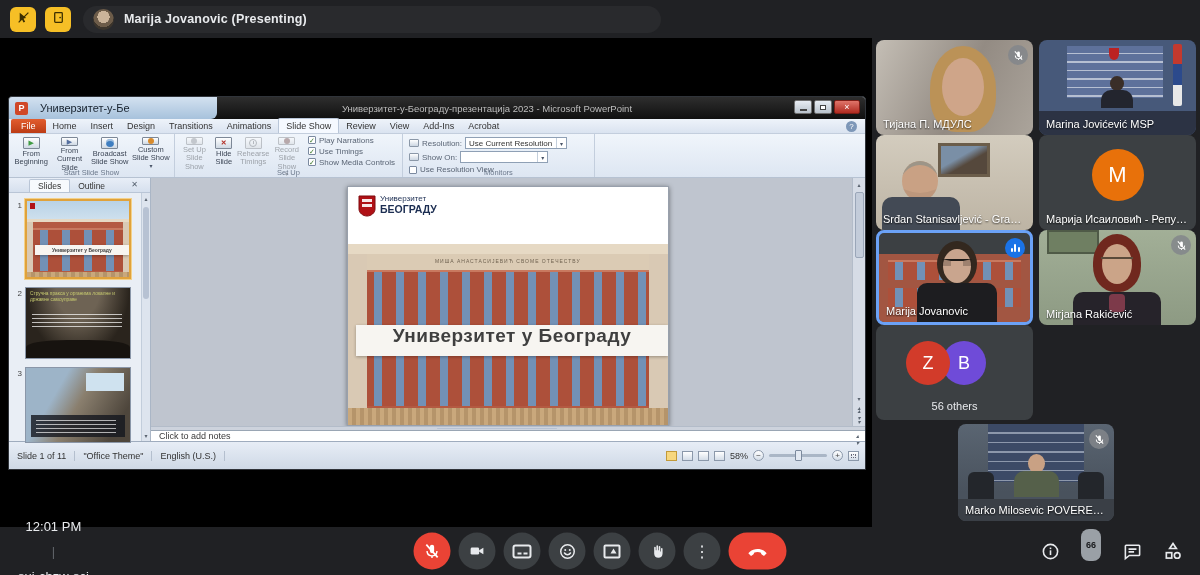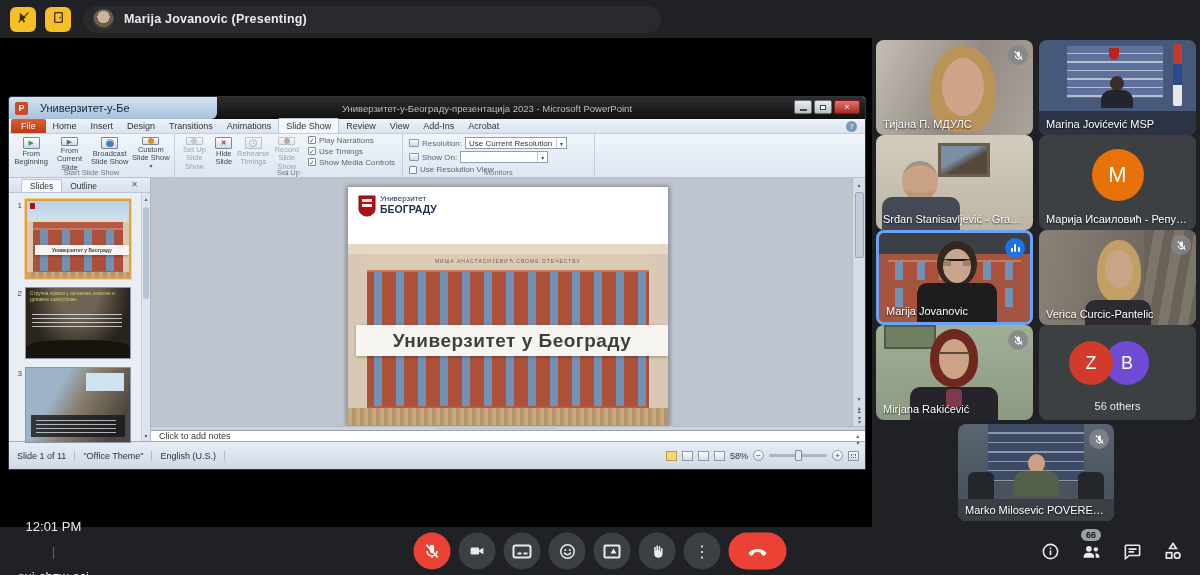--- a/index.html
+++ b/index.html
@@ -77,21 +77,21 @@
   .monrow { display:flex; align-items:center; gap:3px; font-size:8px; color:#5a6575; white-space:nowrap; }
   .monico { width:10px; height:8px; border:1px solid #8b98a8; background:linear-gradient(#fff,#ccd6e2); border-radius:1px; }
   .msel { width:102px; height:12px; background:#fff; border:1px solid #8fa0b5; display:flex; align-items:center;
           justify-content:space-between; font-size:8px; color:#333; padding-left:3px; }
   .msel .ar { width:10px; height:10px; display:flex; align-items:center; justify-content:center;
               font-size:6px; color:#4a5568; border-left:1px solid #c4cfdc; }
 
   .midrow { flex:1; display:flex; min-height:0; }
   .spanel { width:142px; background:#e9eef5; border-right:1px solid #aab6c6; position:relative; }
   .ptabs { height:15px; background:linear-gradient(#e8eef7,#d6e0ee); border-bottom:1px solid #b9c5d6;
-           display:flex; align-items:flex-end; padding-left:12px; position:relative; }
+           display:flex; align-items:flex-end; padding-left:20px; position:relative; }
   .ptab { font-size:8.5px; color:#333; padding:1px 8px; }
   .ptab.active { background:#f7fafd; border:1px solid #b9c5d6; border-bottom:none; border-radius:2px 2px 0 0; }
   .pclose { position:absolute; right:12px; top:2px; font-size:8px; color:#55606e; cursor:pointer; }
   .thumbs { padding:6px 10px 0 2px; }
   .trow { display:flex; margin-bottom:8px; }
   .tnum { width:14px; font-size:8px; color:#444; text-align:right; padding:2px 3px 0 0; }
   .thumb { width:106px; border:1px solid #8a96a8; background:#fff; position:relative; overflow:hidden; }
   .thumb.sel { border:2px solid #e0a23b; box-shadow:0 0 0 1px #f3d18a; }
   .pscroll { position:absolute; right:0; top:15px; bottom:0; width:9px; background:#dde4ee; border-left:1px solid #c2cddb; }
   .pscroll .pth { position:absolute; left:1px; right:1px; top:14px; height:92px; background:#b7c2d3; border-radius:3px; }
@@ -103,21 +103,21 @@
   .b .sideL,.b .sideR { position:absolute; top:24%; bottom:0; width:6%; background:#d9c9b4; z-index:2; }
   .b .sideL{left:0}.b .sideR{right:0}
   .b .cornice { position:absolute; left:0; right:0; top:24%; height:4%; background:#e6d9c4; z-index:3; }
   .b .insc { position:absolute; left:6%; right:6%; top:28%; height:7%; background:#dbcbb4; z-index:3;
              display:flex; align-items:center; justify-content:center; overflow:hidden; }
   .b .insc span { font-size:10px; color:#6f6250; letter-spacing:2px; white-space:nowrap; transform:scale(.5); }
   .b .w1 { position:absolute; left:6%; right:6%; top:35%; height:23%; z-index:2;
            background:repeating-linear-gradient(90deg,#ad503a 0 7px,#7291b6 7px 15px,#ad503a 15px 22px);
            border-top:2px solid #c8795f; }
   .b .band { position:absolute; left:8px; right:0; top:58%; height:13%; background:#f7f5f1; z-index:4;
-             display:flex; align-items:center; justify-content:center; box-shadow:0 1px 3px rgba(0,0,0,.3); }
+             display:flex; justify-content:center; box-shadow:0 1px 3px rgba(0,0,0,.3); }
   .b .w2 { position:absolute; left:6%; right:6%; top:71%; height:21%; z-index:2;
            background:repeating-linear-gradient(90deg,#ad503a 0 7px,#7291b6 7px 15px,#ad503a 15px 22px); }
   .b .base { position:absolute; left:0; right:0; top:93%; height:7%; z-index:3;
              background:repeating-linear-gradient(90deg,#c9a87c 0 4px,#b5946a 4px 8px); }
 
   .editorcol { flex:1; display:flex; flex-direction:column; min-width:0; }
   .editor { flex:1; background:#bfc5cf; position:relative; display:flex; justify-content:center; }
   .slide { width:322px; height:240px; margin-top:8px; border:1px solid #98a0ac; box-shadow:0 1px 5px rgba(0,0,0,.45); background:#fff; }
   .slide .band span { font-size:19px; font-weight:700; color:#3f3f3f; letter-spacing:.5px; }
   .slide-logo { position:absolute; top:8px; left:10px; display:flex; gap:4px; z-index:6; align-items:flex-start; }
@@ -241,21 +241,21 @@
   .ctrls { position:absolute; left:50%; top:50%; transform:translate(-50%,-50%); display:flex; align-items:center; gap:8px; }
   .cbtn { width:37px; height:37px; border-radius:50%; background:#3c4043; border:none; display:flex;
           align-items:center; justify-content:center; cursor:pointer; color:#e8eaed; }
   .cbtn.red { background:#ea4335; }
   .endbtn { width:58px; height:37px; border-radius:20px; background:#ea4335; border:none; display:flex;
             align-items:center; justify-content:center; cursor:pointer; }
   .morechar { font-size:16px; color:#e8eaed; }
   .bright { position:absolute; right:16px; top:50%; transform:translateY(-50%); display:flex; align-items:center; gap:19px; }
   .bico { position:relative; width:22px; height:22px; display:flex; align-items:center; justify-content:center; cursor:pointer; }
   .badge { position:absolute; top:-11px; left:50%; transform:translateX(-50%); background:#9aa0a6; color:#17181a;
-           font-size:9px; font-weight:700; border-radius:8px; padding:1px 5px; }
+           font-size:9px; font-weight:700; border-radius:8px; padding:11px 5px; }
   .ccbox { width:19px; height:14px; border:2px solid #e8eaed; border-radius:3px; display:flex; align-items:flex-end;
            justify-content:center; gap:2px; padding-bottom:2px; }
   .ccbox i { width:4px; height:2px; background:#e8eaed; }
   .presbox { width:17px; height:14px; border:2px solid #e8eaed; border-radius:2px; position:relative; }
   .presbox::after { content:""; position:absolute; left:4.5px; top:2px; border-left:3px solid transparent;
            border-right:3px solid transparent; border-bottom:5px solid #e8eaed; }
 </style>
 </head>
 <body>
 
@@ -590,34 +590,20 @@
         <i class="face"></i>
         <i class="glasses"></i>
         <i class="fig-body body"></i>
       <span class="soundchip">
           <i></i>
           <i></i>
           <i></i>
         </span>
       <span class="tname">Marija Jovanovic</span>
     </div>
-    <div class="tile t-verica">
-      <span class="wardrobe"></span>
-      <i class="hair"></i>
-        <i class="face"></i>
-        <i class="fig-body body"></i>
-      <span class="mutechip">
-        <svg width="11" height="11" viewBox="0 0 24 24">
-            <path d="M12 15a3 3 0 0 0 3-3V6a3 3 0 0 0-6 0v6a3 3 0 0 0 3 3z" fill="#fff"></path>
-            <path d="M18 12a6 6 0 0 1-12 0H4a8 8 0 0 0 7 7.9V22h2v-2.1A8 8 0 0 0 20 12z" fill="#fff"></path>
-            <line x1="4" y1="3" x2="20" y2="21" stroke="#fff" stroke-width="2.4"></line>
-          </svg>
-      </span>
-      <span class="tname">Verica Curcic-Pantelic</span>
-    </div>
     <div class="tile t-mirjana">
       <span class="paint"></span>
       <i class="hair"></i>
         <i class="face"></i>
         <i class="glasses"></i>
         <i class="fig-body body"></i>
         <i class="scarf"></i>
       <span class="mutechip">
         <svg width="11" height="11" viewBox="0 0 24 24">
             <path d="M12 15a3 3 0 0 0 3-3V6a3 3 0 0 0-6 0v6a3 3 0 0 0 3 3z" fill="#fff"></path>

